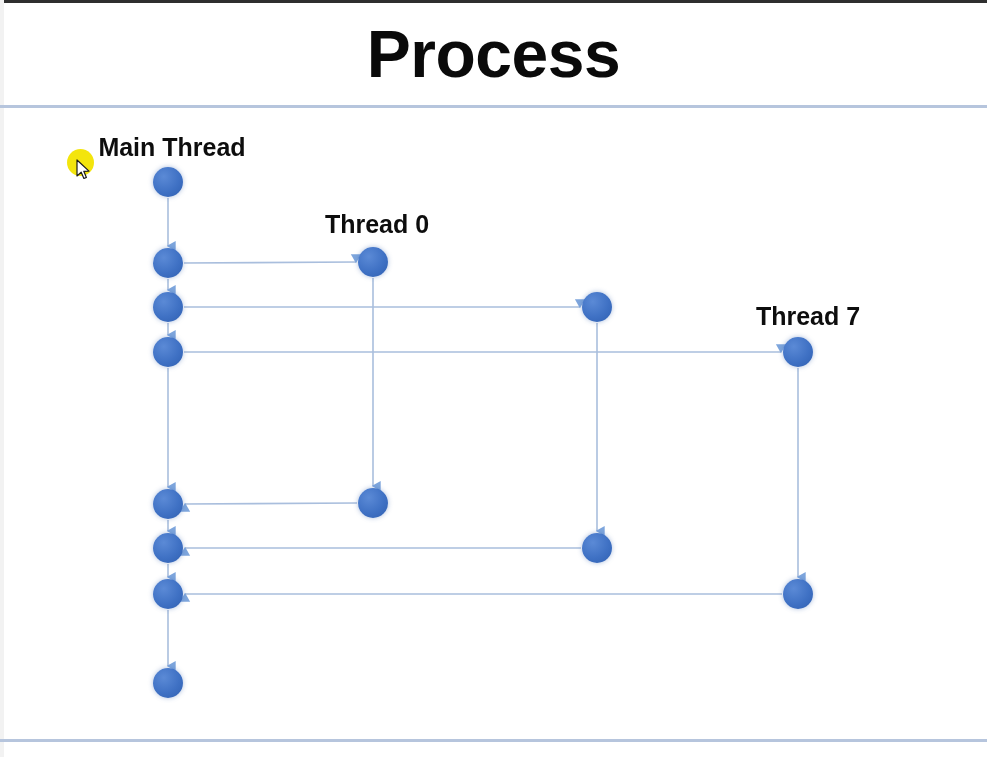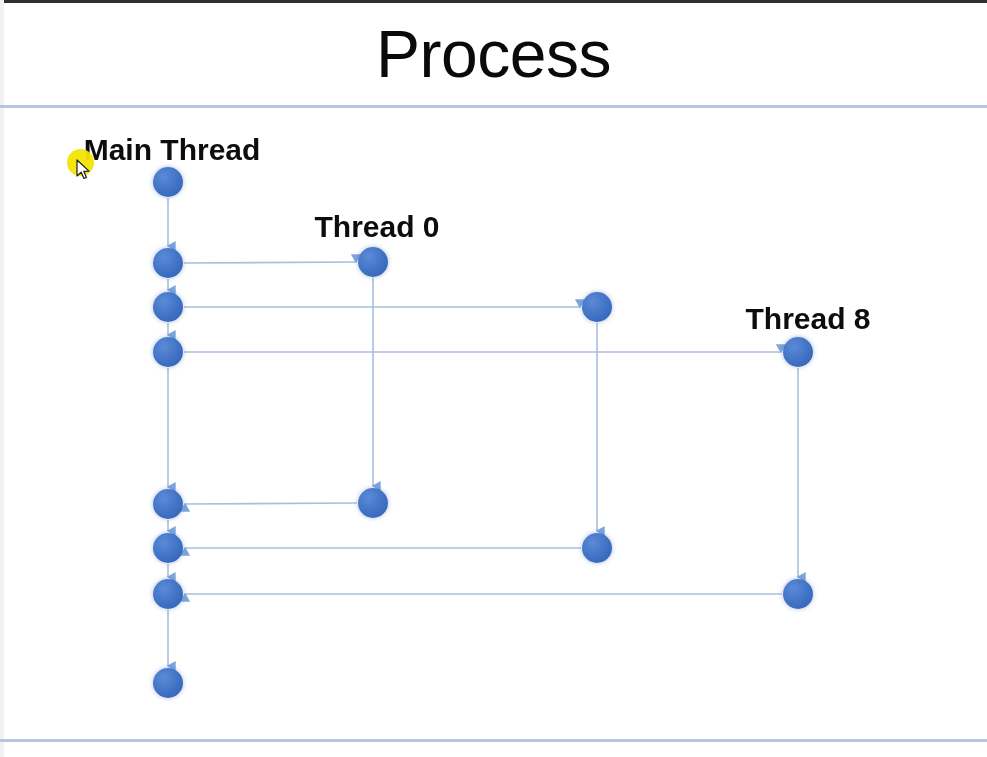--- a/index.html
+++ b/index.html
@@ -34,21 +34,21 @@
     width: 4px; height: 757px;
     background: #f2f2f2;
   }
   .title {
     position: absolute;
     left: 0;
     top: 17px;
     width: 987px;
     text-align: center;
     font-size: 66px;
-    font-weight: normal;
+    font-weight: bold;
     color: #0a0a0a;
     letter-spacing: -0.5px;
     line-height: 74px;
   }
   .divider {
     position: absolute;
     left: 0;
     width: 987px;
     height: 3px;
     background: #b6c5dd;
@@ -57,21 +57,21 @@
   .divider.bottom { top: 739px; }
 
   .canvas {
     position: absolute;
     left: 0; top: 0;
     width: 987px; height: 757px;
   }
 
   .thread-label {
     position: absolute;
-    font-size: 30px;
+    font-size: 25px;
     font-weight: bold;
     color: #0d0d0d;
     white-space: nowrap;
     transform: translateX(-50%);
   }
 
   .node {
     position: absolute;
     width: 30px;
     height: 30px;
@@ -135,21 +135,21 @@
         <line x1="798" y1="368" x2="798" y2="577" stroke="#a9bedd" stroke-width="1.6" marker-end="url(#arrow-down)"></line>
         <line x1="357" y1="503" x2="185" y2="504" stroke="#a9bedd" stroke-width="1.6" marker-end="url(#arrow-down)"></line>
         <line x1="581" y1="548" x2="185" y2="548" stroke="#a9bedd" stroke-width="1.6" marker-end="url(#arrow-down)"></line>
         <line x1="782" y1="594" x2="185" y2="594" stroke="#a9bedd" stroke-width="1.6" marker-end="url(#arrow-down)"></line>
       </g>
   </svg>
 
   <div class="canvas" id="label-layer">
       <div class="thread-label" style="left: 172px; top: 133px;">Main Thread</div>
       <div class="thread-label" style="left: 377px; top: 210px;">Thread 0</div>
-      <div class="thread-label" style="left: 808px; top: 302px;">Thread 8</div>
+      <div class="thread-label" style="left: 808px; top: 302px;">Thread 7</div>
     </div>
   <div class="canvas" id="node-layer">
       <div class="node" style="left: 168px; top: 182px;"></div>
       <div class="node" style="left: 168px; top: 263px;"></div>
       <div class="node" style="left: 168px; top: 307px;"></div>
       <div class="node" style="left: 168px; top: 352px;"></div>
       <div class="node" style="left: 168px; top: 504px;"></div>
       <div class="node" style="left: 168px; top: 548px;"></div>
       <div class="node" style="left: 168px; top: 594px;"></div>
       <div class="node" style="left: 168px; top: 683px;"></div>

